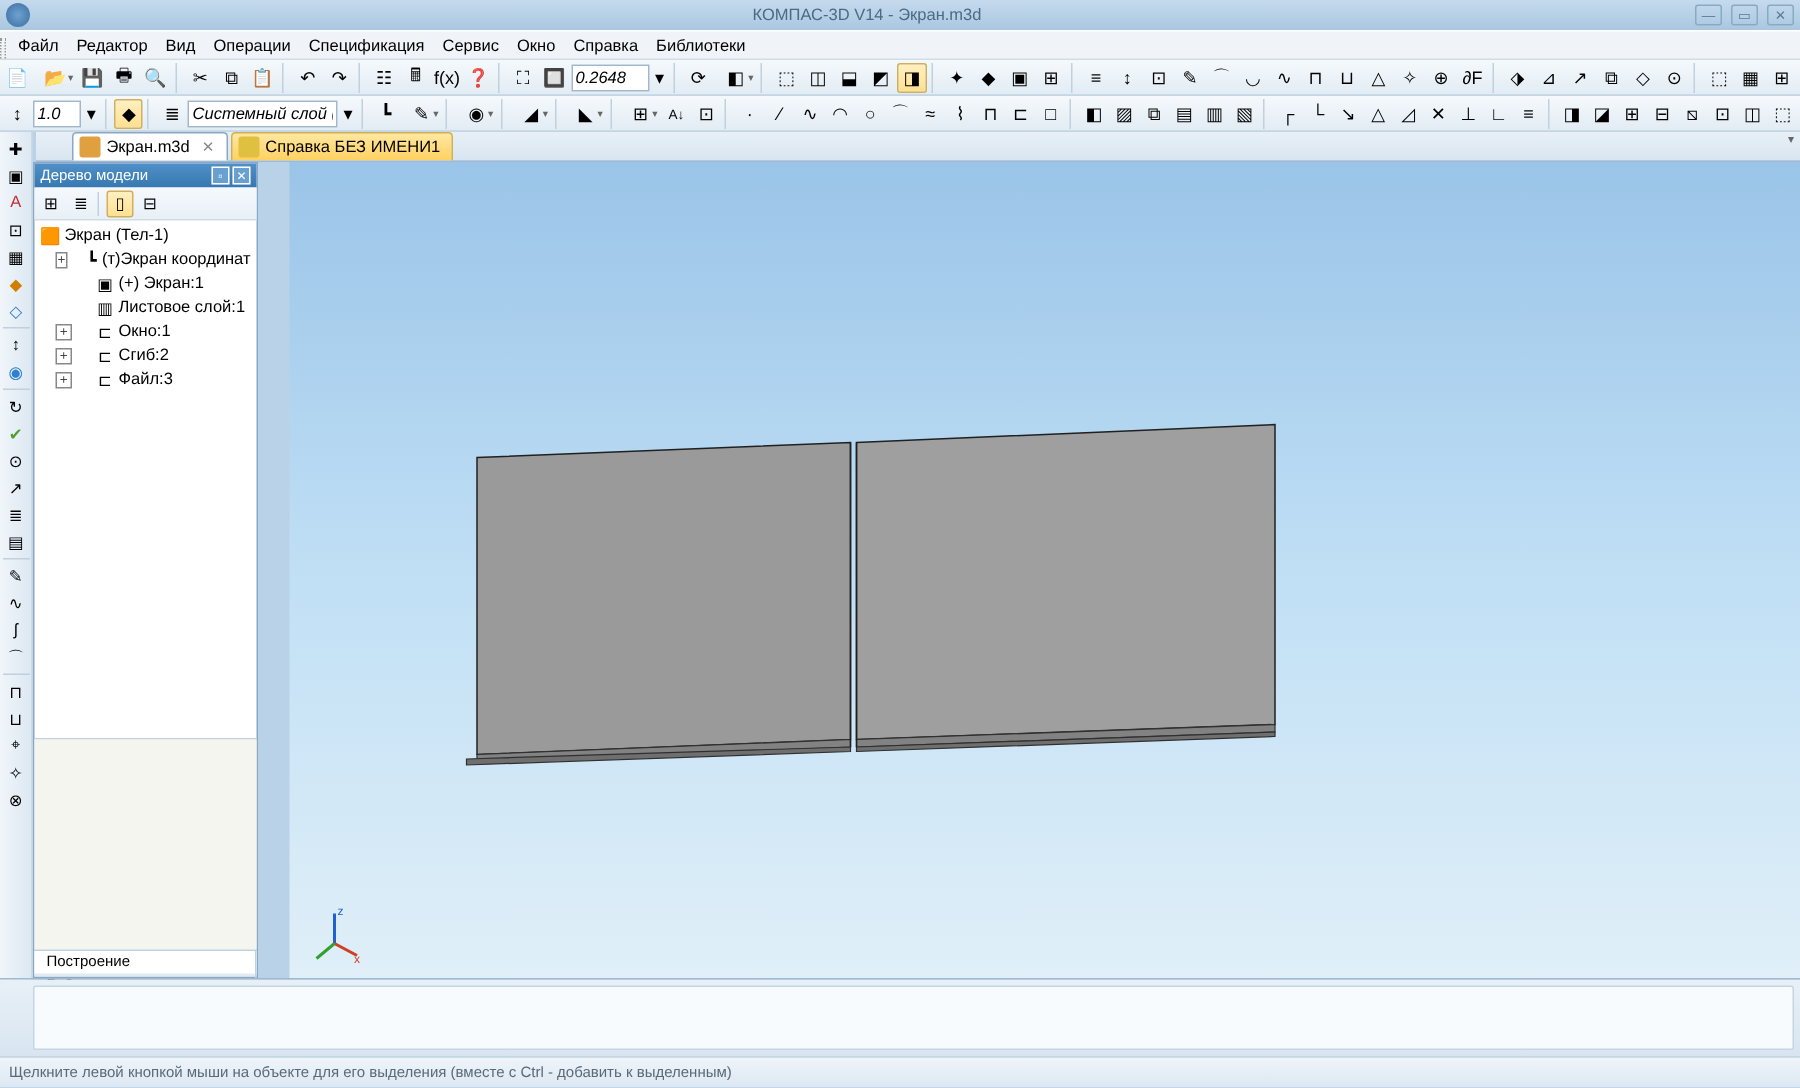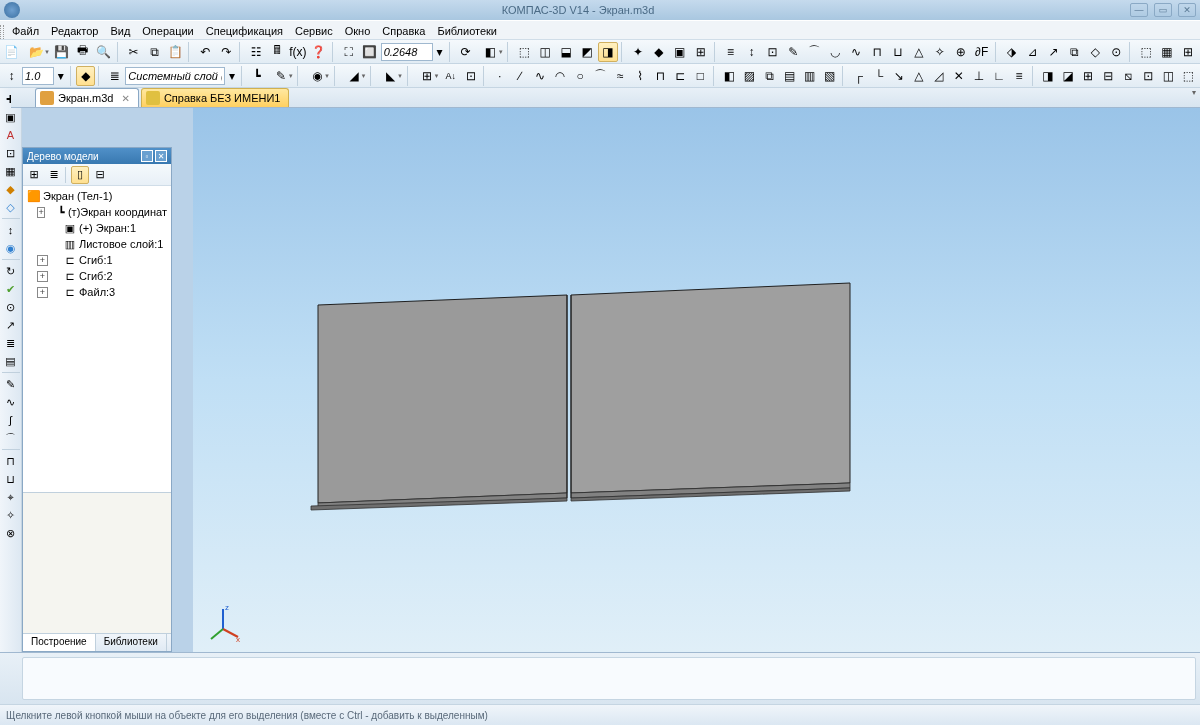--- a/index.html
+++ b/index.html
@@ -20,43 +20,43 @@
 .tbtn.active { background: linear-gradient(#fff0c0,#ffe090); border-color: #d0b060; }
 .tbtn.withdrop { width: 28px; }
 .tbtn.withdrop::after { content: "▾"; position: absolute; right: 1px; font-size: 7px; color: #666; }
 .tsep { width: 4px; height: 20px; border-left: 1px solid #c0d0dd; margin: 0 2px; }
 .tinput { height: 18px; border: 1px solid #9fb8cf; background: #fff; font-size: 11px; padding: 0 2px; font-style: italic; }
 
 .lefttoolbar { position: absolute; left: 0; top: 88px; width: 22px; height: 614px; background: linear-gradient(to right,#f0f5fa,#dde8f2); border-right: 1px solid #c5d5e2; display: flex; flex-direction: column; padding-top: 2px; }
 .lefttoolbar .tbtn { width: 20px; height: 18px; margin: 0 auto; font-size: 11px; }
 .lefttoolbar .tsep { width: 18px; height: 1px; border-top: 1px solid #c0d0dd; border-left: none; margin: 2px auto; }
 
-.tabstrip { position: absolute; left: 11px; top: 88px; right: 0; height: 20px; background: linear-gradient(#e8f0f7,#d8e5f0); display: flex; align-items: flex-start; border-bottom: 1px solid #a0b8d0; }
+.tabstrip { position: absolute; left: 24px; top: 88px; right: 0; height: 20px; background: linear-gradient(#e8f0f7,#d8e5f0); display: flex; align-items: flex-start; border-bottom: 1px solid #a0b8d0; }
 .tab { height: 19px; padding: 0 8px 0 4px; display: flex; align-items: center; gap: 4px; border: 1px solid #a0b8d0; border-bottom: none; border-radius: 3px 3px 0 0; margin-left: 2px; cursor: pointer; }
 .tab.active { background: #fff; border-color: #8aa8c5; }
 .tab.inactive { background: linear-gradient(#ffe8a0,#ffd060); border-color: #d0b050; }
 .tab .tabicon { width: 14px; height: 14px; background: #e0a040; border-radius: 2px; }
 .tab .close { font-size: 10px; color: #888; margin-left: 4px; }
 .tabstrip .rightdrop { margin-left: auto; margin-right: 4px; font-size: 8px; color: #666; }
 
-.sidebar { position: absolute; left: 22px; top: 108px; width: 150px; bottom: 73px; background: #fff; border: 1px solid #8aa8c5; display: flex; flex-direction: column; margin-top: 39px; }
+.sidebar { position: absolute; left: 22px; top: 108px; width: 150px; bottom: 73px; background: #fff; border: 1px solid #8aa8c5; display: flex; flex-direction: column; }
 .sidebar-title { height: 16px; background: linear-gradient(#5090c8,#3878b0); color: #fff; font-size: 10px; padding: 0 4px; display: flex; align-items: center; }
 .sidebar-title .pinclose { margin-left: auto; display: flex; gap: 2px; }
 .sidebar-title .pinclose span { width: 12px; height: 12px; background: #6aa0d0; border: 1px solid #fff; font-size: 8px; display: flex; align-items: center; justify-content: center; cursor: pointer; }
 .sidebar-tb { height: 22px; background: linear-gradient(#f5f9fc,#e8f0f7); border-bottom: 1px solid #d0dde8; display: flex; align-items: center; padding: 2px; gap: 2px; }
 .sidebar-tb .sbtn { width: 18px; height: 18px; border: 1px solid transparent; border-radius: 2px; display: flex; align-items: center; justify-content: center; font-size: 11px; cursor: pointer; }
 .sidebar-tb .sbtn.active { background: linear-gradient(#fff0c0,#ffe090); border-color: #d0b060; }
 .tree { flex: 1; overflow: auto; padding: 2px 4px; border-bottom: 1px solid #c0d0dd; }
 .tree-props { height: 140px; background: #f5f5f0; }
 .tree-node { display: flex; align-items: center; height: 16px; gap: 2px; cursor: pointer; white-space: nowrap; }
 .tree-exp { width: 11px; height: 11px; border: 1px solid #888; display: flex; align-items: center; justify-content: center; font-size: 9px; line-height: 1; color: #444; }
 .tree-exp.blank { border: none; }
 .tree-icon { width: 14px; height: 14px; display: inline-flex; align-items: center; justify-content: center; font-size: 11px; }
 .tree-conn { width: 11px; display: inline-block; }
-.sidebar-tabs { height: 18px; background: linear-gradient(#f0f5fa,#e0eaf4); display: flex; border-top: 1px solid #c0d0dd; }
+.sidebar-tabs { height: 18px; background: linear-gradient(#f0f5fa,#e0eaf4); display: flex; border-top: 1px solid #c0d0dd; flex-direction: column; }
 .sidebar-tabs .stab { padding: 2px 8px; font-size: 10px; border-right: 1px solid #c0d0dd; cursor: pointer; }
 .sidebar-tabs .stab.active { background: #fff; }
 
 .viewport { position: absolute; left: 193px; top: 108px; right: 0; bottom: 73px; background: linear-gradient(#9ac4e8 0%, #c0dff5 50%, #e0eff8 100%); overflow: hidden; }
 .viewport svg { position: absolute; }
 
 .propbar { position: absolute; left: 0; right: 0; bottom: 21px; height: 52px; background: linear-gradient(#e8f0f7,#d8e5f0); border-top: 1px solid #a0b8d0; }
 .propbar-inner { position: absolute; left: 22px; right: 4px; top: 4px; bottom: 4px; background: #f8fbfe; border: 1px solid #c5d5e2; border-radius: 2px; }
 
 .statusbar { position: absolute; left: 0; right: 0; bottom: 0; height: 21px; background: linear-gradient(#f0f5fa,#dbe7f2); border-top: 1px solid #c5d5e2; display: flex; align-items: center; padding: 0 6px; color: #5a6a7a; font-size: 10px; }
@@ -294,21 +294,21 @@
     <div class="tree-node" style="padding-left:10px">
       <span class="tree-exp blank"></span>
       <span class="tree-conn"></span>
       <span class="tree-icon">▥</span>
       <span>Листовое слой:1</span>
     </div>
     <div class="tree-node" style="padding-left:10px">
       <span class="tree-exp">+</span>
       <span class="tree-conn"></span>
       <span class="tree-icon">⊏</span>
-      <span>Сгиб:1</span>
+      <span>Окно:1</span>
     </div>
     <div class="tree-node" style="padding-left:10px">
       <span class="tree-exp">+</span>
       <span class="tree-conn"></span>
       <span class="tree-icon">⊏</span>
       <span>Сгиб:2</span>
     </div>
     <div class="tree-node" style="padding-left:10px">
       <span class="tree-exp">+</span>
       <span class="tree-conn"></span>

